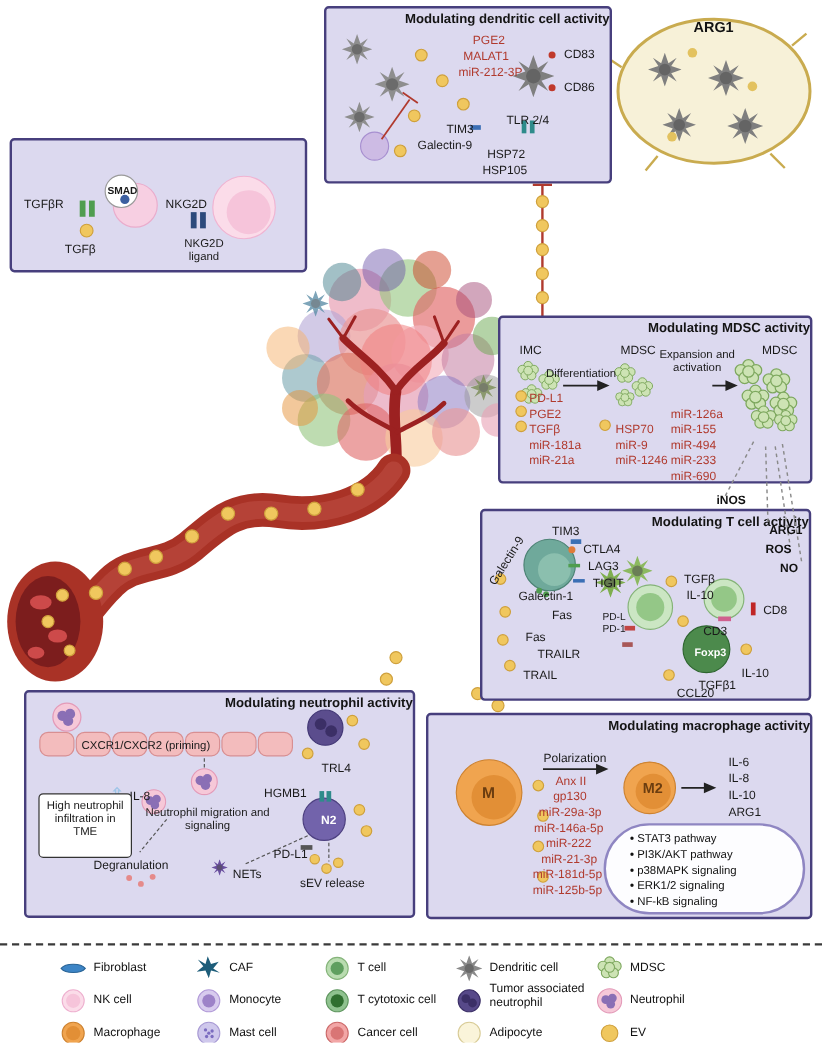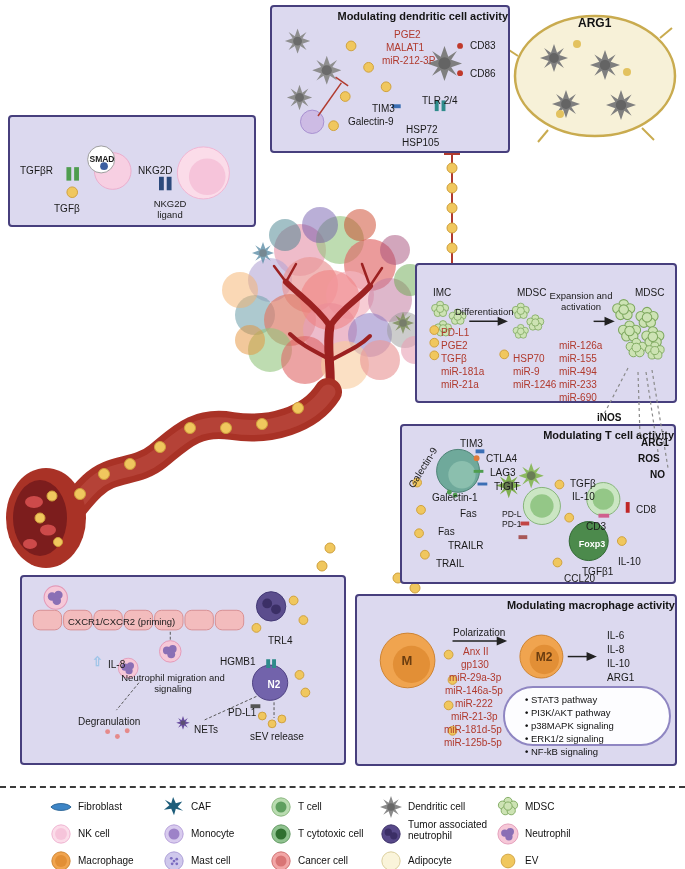--- a/index.html
+++ b/index.html
@@ -268,20 +268,21 @@
         <line x1="180" y1="58" x2="196" y2="58"></line>
           <polygon points="200,58 192,54.5 192,61.5" fill="#222"></polygon>
       </g>
       <g fill="#f0c75e" stroke="#cfa03c">
         <circle cx="16" cy="67" r="4.5"></circle>
           <circle cx="16" cy="80" r="4.5"></circle>
           <circle cx="16" cy="93" r="4.5"></circle>
           <circle cx="88" cy="92" r="4.5"></circle>
       </g>
     </svg>
+    <div class="title">Modulating MDSC activity</div>
     <span class="lbl" style="left:16px;top:22px">IMC</span>
     <span class="lbl sm" style="left:38px;top:42px">Differentiation</span>
     <span class="lbl" style="left:100px;top:22px">MDSC</span>
     <span class="lbl wrap sm" style="left:132px;top:26px;width:64px;white-space:normal">Expansion and activation</span>
     <span class="lbl" style="left:218px;top:22px">MDSC</span>
     <span class="lbl red" style="left:24px;top:62px">PD-L1</span>
     <span class="lbl red" style="left:24px;top:75px">PGE2</span>
     <span class="lbl red" style="left:24px;top:88px">TGFβ</span>
     <span class="lbl red" style="left:24px;top:101px">miR-181a</span>
     <span class="lbl red" style="left:24px;top:114px">miR-21a</span>
@@ -391,24 +392,26 @@
           <circle cx="254" cy="150" r="4"></circle>
           <circle cx="264" cy="145" r="4"></circle>
       </g>
       <g stroke="#555" stroke-width="1" stroke-dasharray="3,2" fill="none">
         <path d="M118,108 L95,136"></path>
           <path d="M238,122 L185,146"></path>
           <path d="M256,128 L256,144"></path>
           <path d="M150,56 L150,64"></path>
       </g>
     </svg>
+    <div class="title">Modulating neutrophil activity</div>
     <span class="lbl sm" style="left:46px;top:40px">CXCR1/CXCR2 (priming)</span>
     <span class="lbl" style="left:70px;top:78px;color:#9fc5e8;font-size:13px;font-weight:bold">⇧</span>
     <span class="lbl" style="left:86px;top:82px">IL-8</span>
     <span class="lbl wrap sm" style="left:92px;top:96px;width:118px;white-space:normal">Neutrophil migration and signaling</span>
+    <div class="lbl wrap sm" style="left:10px;top:84px;width:78px;height:54px;background:#fff;border:1px solid #333;border-radius:4px;padding:5px 4px;white-space:normal">High neutrophil infiltration in TME</div>
     <span class="lbl" style="left:246px;top:58px">TRL4</span>
     <span class="lbl" style="left:198px;top:79px">HGMB1</span>
     <span class="lbl cell-text" style="left:240px;top:102px;width:24px;color:#fff">N2</span>
     <span class="lbl" style="left:206px;top:130px">PD-L1</span>
     <span class="lbl" style="left:56px;top:139px">Degranulation</span>
     <span class="lbl" style="left:172px;top:147px">NETs</span>
     <span class="lbl" style="left:228px;top:154px">sEV release</span>
   </div>
 
   <div class="panel" style="left:355px;top:594px;width:322px;height:172px">
@@ -439,21 +442,21 @@
     <span class="lbl red" style="left:92px;top:76px">miR-29a-3p</span>
     <span class="lbl red" style="left:88px;top:89px">miR-146a-5p</span>
     <span class="lbl red" style="left:98px;top:102px">miR-222</span>
     <span class="lbl red" style="left:94px;top:115px">miR-21-3p</span>
     <span class="lbl red" style="left:87px;top:128px">miR-181d-5p</span>
     <span class="lbl red" style="left:87px;top:141px">miR-125b-5p</span>
     <span class="lbl" style="left:250px;top:34px">IL-6</span>
     <span class="lbl" style="left:250px;top:48px">IL-8</span>
     <span class="lbl" style="left:250px;top:62px">IL-10</span>
     <span class="lbl" style="left:250px;top:76px">ARG1</span>
-    <div class="oval" style="left:146px;top:90px;width:168px;height:60px">
+    <div class="oval" style="left:146px;top:90px;width:168px;height:76px">
       <span class="pw" style="left:20px;top:6px">STAT3 pathway</span>
       <span class="pw" style="left:20px;top:19px">PI3K/AKT pathway</span>
       <span class="pw" style="left:20px;top:32px">p38MAPK signaling</span>
       <span class="pw" style="left:20px;top:45px">ERK1/2 signaling</span>
       <span class="pw" style="left:20px;top:58px">NF-kB signaling</span>
     </div>
   </div>
 
   <div id="legend">
 

